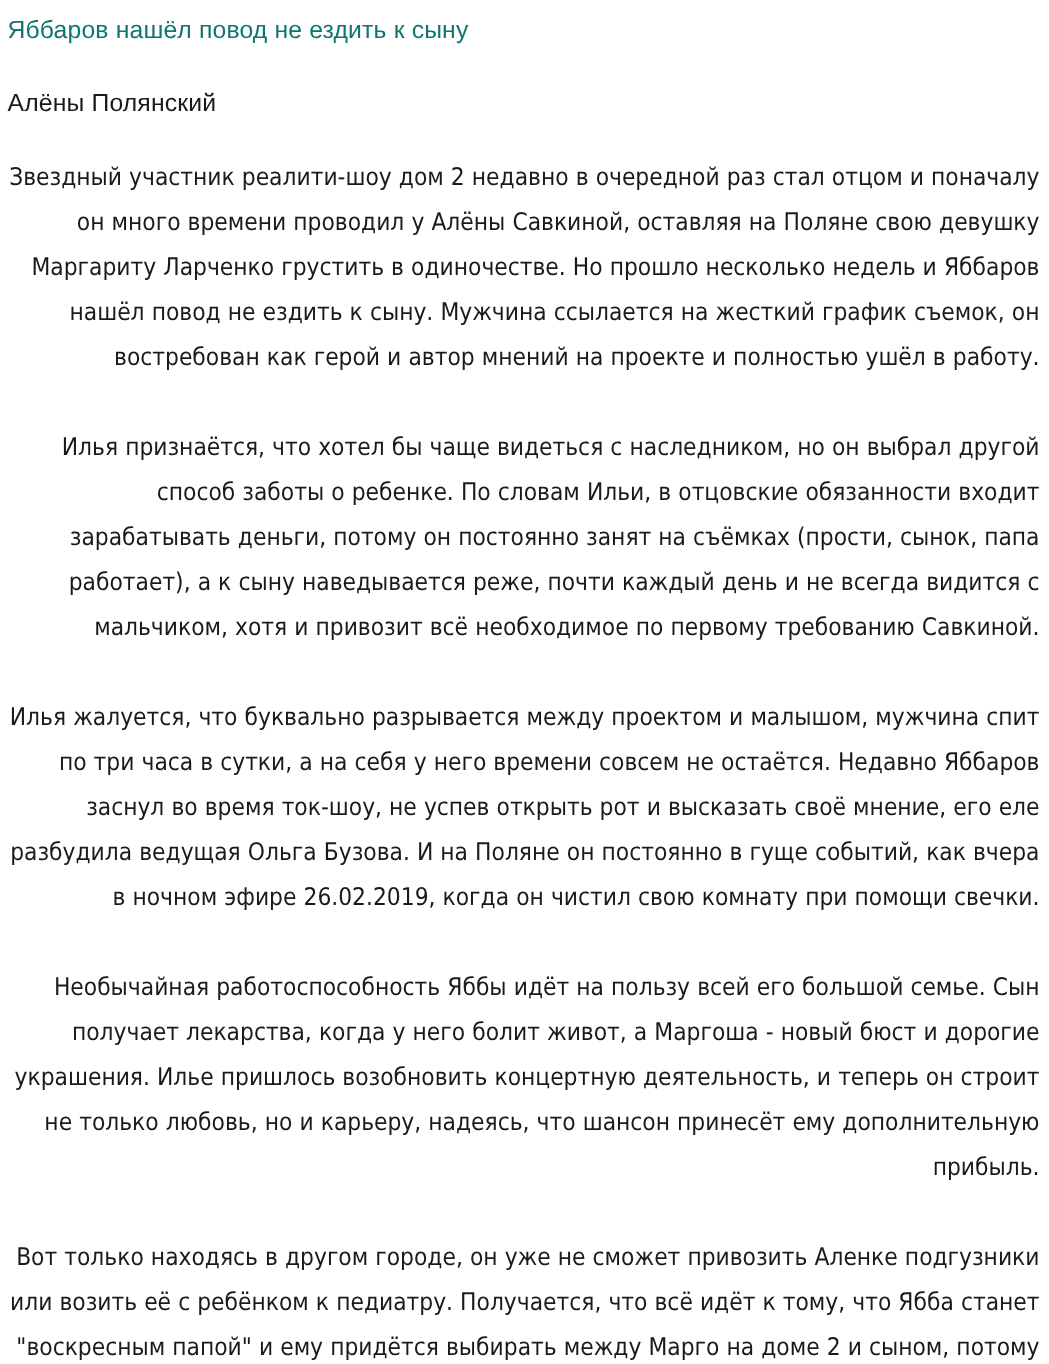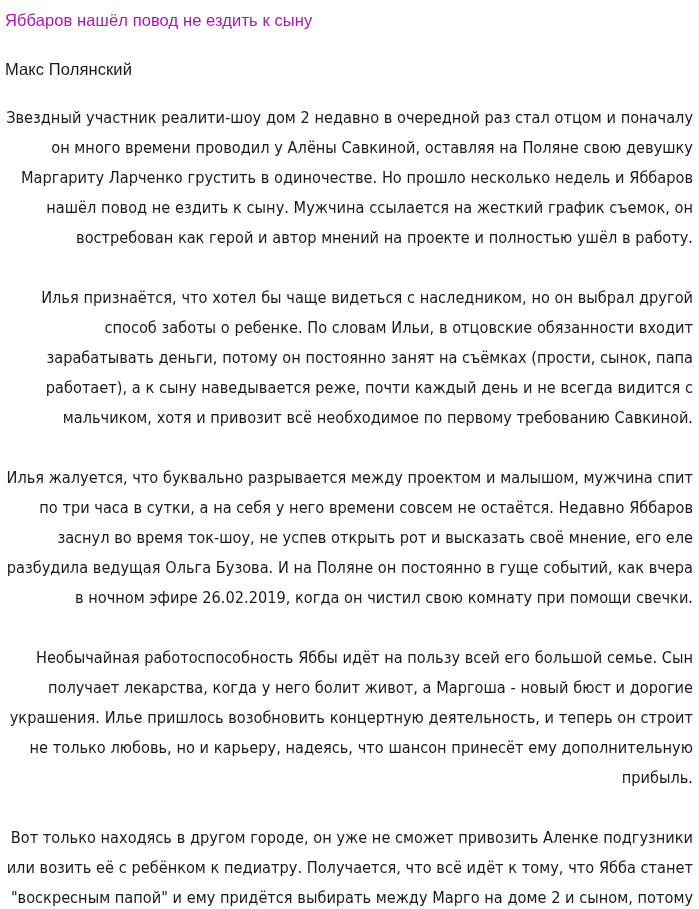--- a/index.html
+++ b/index.html
@@ -25,21 +25,21 @@
 
   
   .article-title {
     font-family: "Liberation Sans", sans-serif;
     font-size: 16.5px;
     font-weight: 400;
     line-height: 30px;
     letter-spacing: 0.1px;
     margin: 0;
     padding-top: 5px;
-    color: #a21caf;
+    color: #0f766e;
     white-space: nowrap;
   }
 
   .article-byline {
     font-family: "Liberation Sans", sans-serif;
     font-size: 16.5px;
     font-weight: 400;
     line-height: 30px;
     letter-spacing: 0.1px;
     margin: 0;
@@ -68,21 +68,21 @@
     margin-bottom: 0;
   }
 </style>
 </head>
 <body style="background: rgb(255, 255, 255); color: rgb(26, 26, 26);">
 
 <article class="article">
 
   <h1 class="article-title">Яббаров нашёл повод не ездить к сыну</h1>
 
-  <div class="article-byline">Макс Полянский</div>
+  <div class="article-byline">Алёны Полянский</div>
 
   <div class="article-body">
     <p>Звездный участник реалити-шоу дом 2 недавно в очередной раз стал отцом и поначалу он много времени проводил у Алёны Савкиной, оставляя на Поляне свою девушку Маргариту Ларченко грустить в одиночестве. Но прошло несколько недель и Яббаров нашёл повод не ездить к сыну. Мужчина ссылается на жесткий график съемок, он востребован как герой и автор мнений на проекте и полностью ушёл в работу.</p>
     <p>Илья признаётся, что хотел бы чаще видеться с наследником, но он выбрал другой способ заботы о ребенке. По словам Ильи, в отцовские обязанности входит зарабатывать деньги, потому он постоянно занят на съёмках (прости, сынок, папа работает), а к сыну наведывается реже, почти каждый день и не всегда видится с мальчиком, хотя и привозит всё необходимое по первому требованию Савкиной.</p>
     <p>Илья жалуется, что буквально разрывается между проектом и малышом, мужчина спит по три часа в сутки, а на себя у него времени совсем не остаётся. Недавно Яббаров заснул во время ток-шоу, не успев открыть рот и высказать своё мнение, его еле разбудила ведущая Ольга Бузова. И на Поляне он постоянно в гуще событий, как вчера в ночном эфире 26.02.2019, когда он чистил свою комнату при помощи свечки.</p>
     <p>Необычайная работоспособность Яббы идёт на пользу всей его большой семье. Сын получает лекарства, когда у него болит живот, а Маргоша - новый бюст и дорогие украшения. Илье пришлось возобновить концертную деятельность, и теперь он строит не только любовь, но и карьеру, надеясь, что шансон принесёт ему дополнительную прибыль.</p>
     <p>Вот только находясь в другом городе, он уже не сможет привозить Аленке подгузники или возить её с ребёнком к педиатру. Получается, что всё идёт к тому, что Ябба станет "воскресным папой" и ему придётся выбирать между Марго на доме 2 и сыном, потому что жить на две семьи, ездить по стране и быть звездой телешоу ещё никому не удавалось. И какой же выбор сделает Илья?</p>
   </div>
 
 </article>

